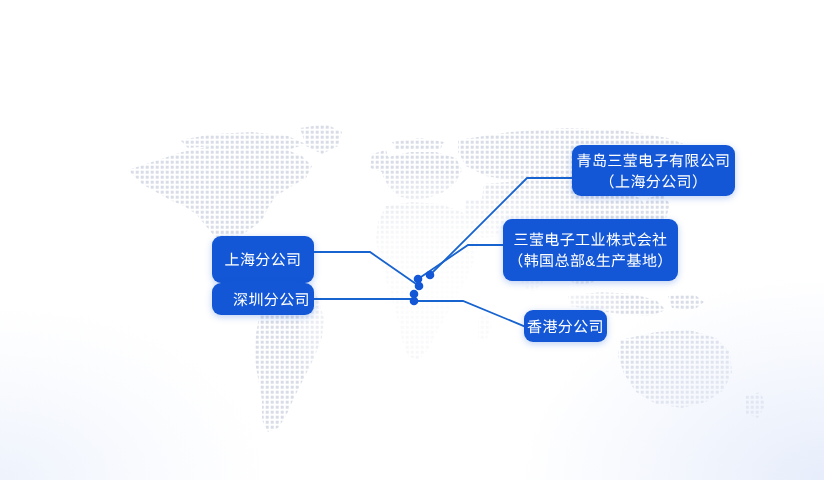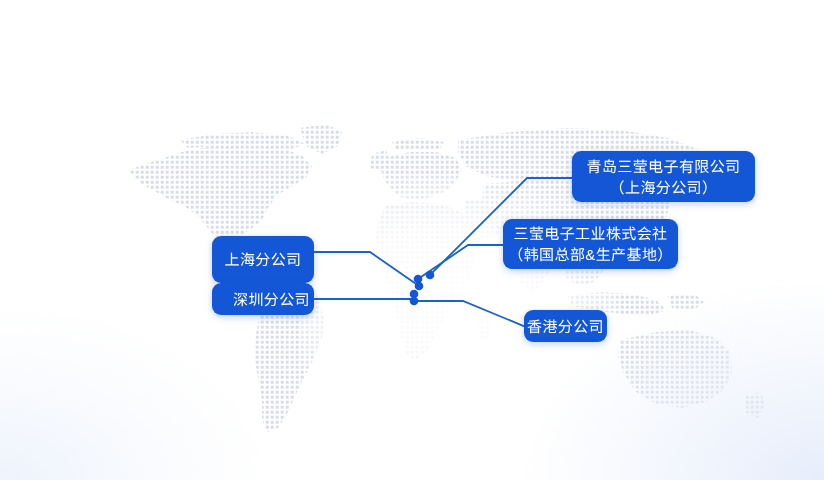--- a/index.html
+++ b/index.html
@@ -99,26 +99,26 @@
     font-size: 15px;
     line-height: 21px;
     letter-spacing: 0.4px;
     white-space: nowrap;
     box-shadow: 0 2px 7px rgba(19,87,214,0.28);
     cursor: pointer;
   }
   .label-box .ln { display: block; }
 
   #lbl-qingdao {
-    left: 572px;  top: 151px;
-    width: 183px; height: 51px;
+    left: 572px;  top: 145px;
+    width: 163px; height: 51px;
   }
   #lbl-korea {
     left: 503px;  top: 219px;
-    width: 175px; height: 50px;
+    width: 175px; height: 62px;
   }
   #lbl-shanghai {
     left: 212px;  top: 236px;
     width: 102px; height: 47px;
   }
   #lbl-shenzhen {
     left: 212px;  top: 283px;
     width: 102px; height: 32px; padding-left: 17px;
   }
   #lbl-hongkong {

